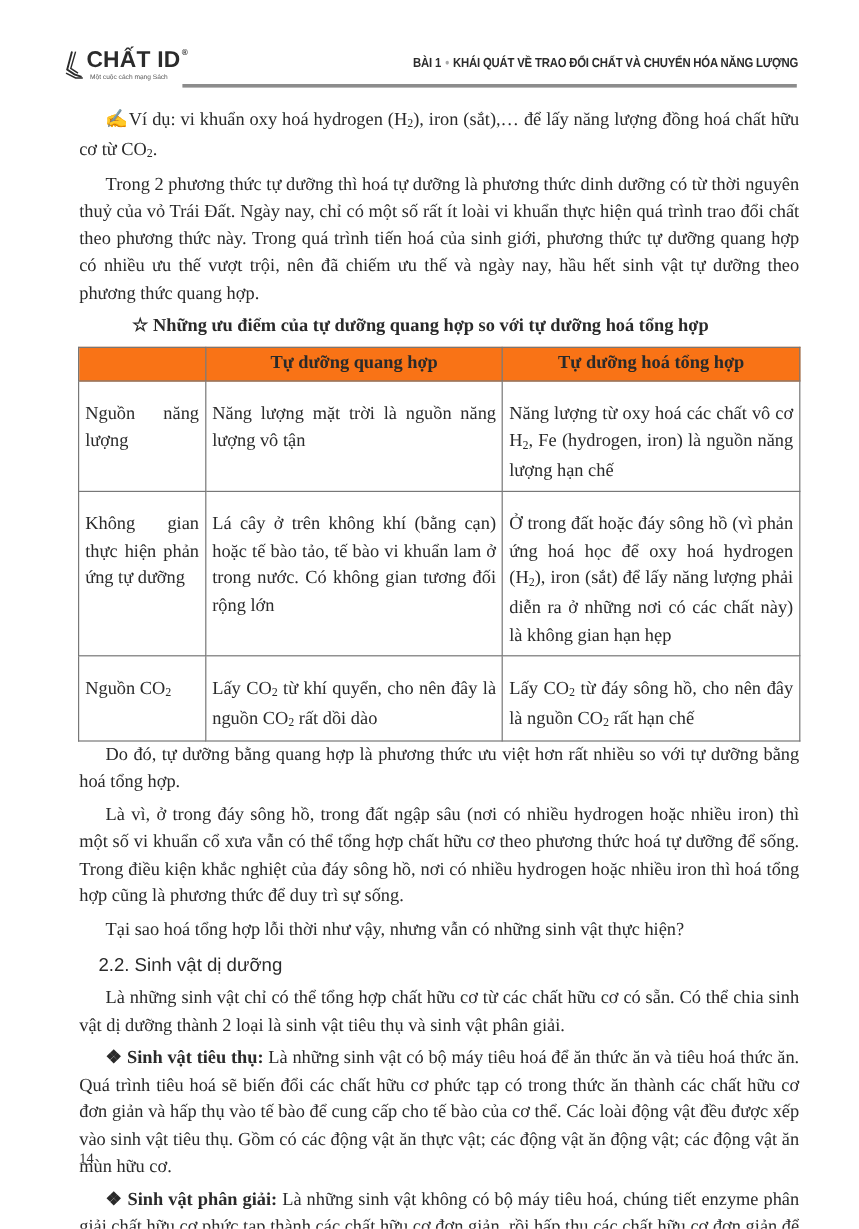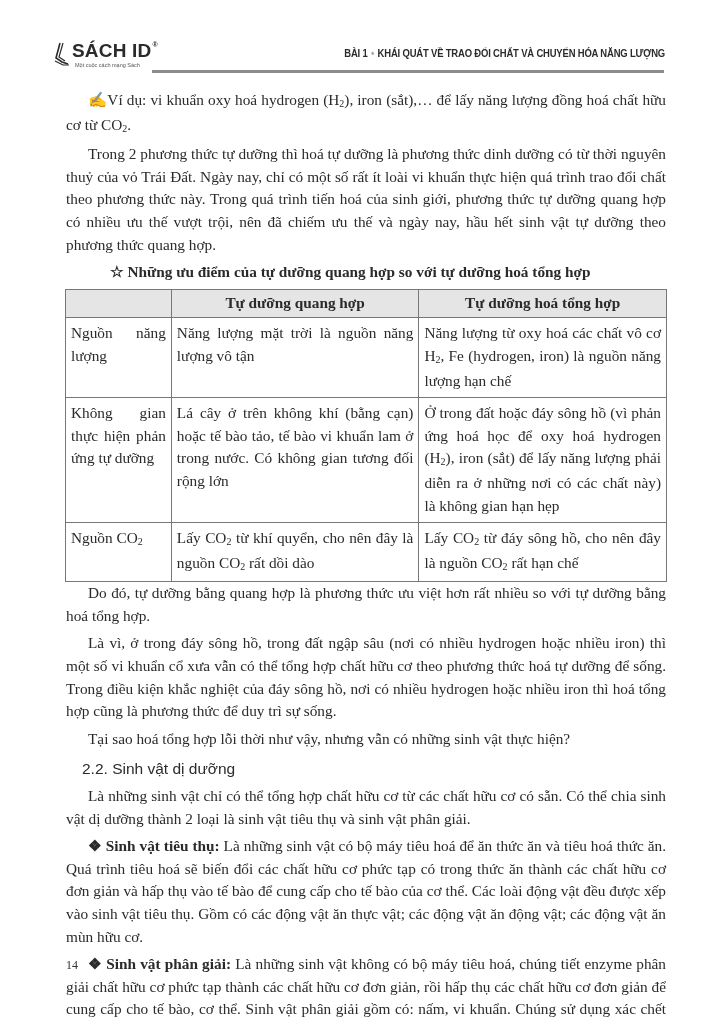--- a/index.html
+++ b/index.html
@@ -15,41 +15,41 @@
     .lesson-title { position: absolute; right: 51px; top: 47px; font-family: "Liberation Sans", sans-serif; font-weight: bold; font-size: 11px; color: #2b2b2b; letter-spacing: -0.2px; white-space: nowrap; transform: scaleX(0.86); transform-origin: right center; }
     .lesson-title .dot { color: #aaaaaa; margin: 0 4px; }
     .header-rule { position: absolute; left: 152px; top: 70px; width: 512px; height: 3px; background: #8c8c8c; }
 
     .content { position: absolute; left: 66px; top: 89px; width: 600px; font-size: 15.3px; line-height: 22.6px; text-align: justify; }
     .content p { text-indent: 22px; margin-bottom: 5px; }
     .content sub { font-size: 10px; vertical-align: baseline; position: relative; top: 2px; }
 
     .table-title { font-weight: bold; margin: 0 0 1px 22px; text-indent: 0; }
     table { width: 602px; border-collapse: collapse; margin-left: -1px; font-size: 15.3px; line-height: 22.6px; }
-    td, th { border: 1px solid #777; vertical-align: top; padding: 4px 5px 5px 5px; text-align: justify; }
-    th { background: #e5e5e5; font-weight: bold; text-align: center; padding: 2px 5px 3px 5px; }
+    td, th { border: 1px solid #777; vertical-align: top; padding: 16px 5px 5px 5px; text-align: justify; }
+    th { background: #f97316; font-weight: bold; text-align: center; padding: 2px 5px 3px 5px; }
     col.c1 { width: 106px; }
     col.c2 { width: 248px; }
     col.c3 { width: 248px; }
 
     .heading-22 { font-family: "Liberation Sans", sans-serif; font-weight: normal; font-size: 15.5px; margin: 8px 0 4px 16px; text-indent: 0; color: #2b2b2b; }
     .bullet-lead { font-weight: bold; }
     .page-number { position: absolute; left: 66px; top: 958px; font-size: 12px; color: #333; }
   </style>
 </head>
 <body>
 
 <div class="header">
   <div class="logo">
     <svg class="logo-mark" viewBox="0 0 16 24">
       <path d="M6 1 L2 16 L8 20 L14 22" fill="none" stroke="#2b2b2b" stroke-width="1.6"></path>
       <path d="M9 1 L5 15 L11 19" fill="none" stroke="#2b2b2b" stroke-width="1.2"></path>
       <path d="M1 19 L9 23 L15 23" fill="none" stroke="#2b2b2b" stroke-width="1.2"></path>
     </svg>
-    <span class="logo-text"><span>SÁCH ID</span><span class="logo-reg">®</span></span>
+    <span class="logo-text"><span>CHẤT ID</span><span class="logo-reg">®</span></span>
     <span class="logo-tag">Một cuộc cách mạng Sách</span>
   </div>
   <div class="lesson-title">
     <span>BÀI 1</span><span class="dot">•</span><span>KHÁI QUÁT VỀ TRAO ĐỔI CHẤT VÀ CHUYỂN HÓA NĂNG LƯỢNG</span>
   </div>
   <div class="header-rule"></div>
 </div>
 
 <div class="content">
   <p><span>✍</span><span>Ví dụ: vi khuẩn oxy hoá hydrogen (H</span><sub>2</sub><span>), iron (sắt),… để lấy năng lượng đồng hoá chất hữu cơ từ CO</span><sub>2</sub><span>.</span></p>

